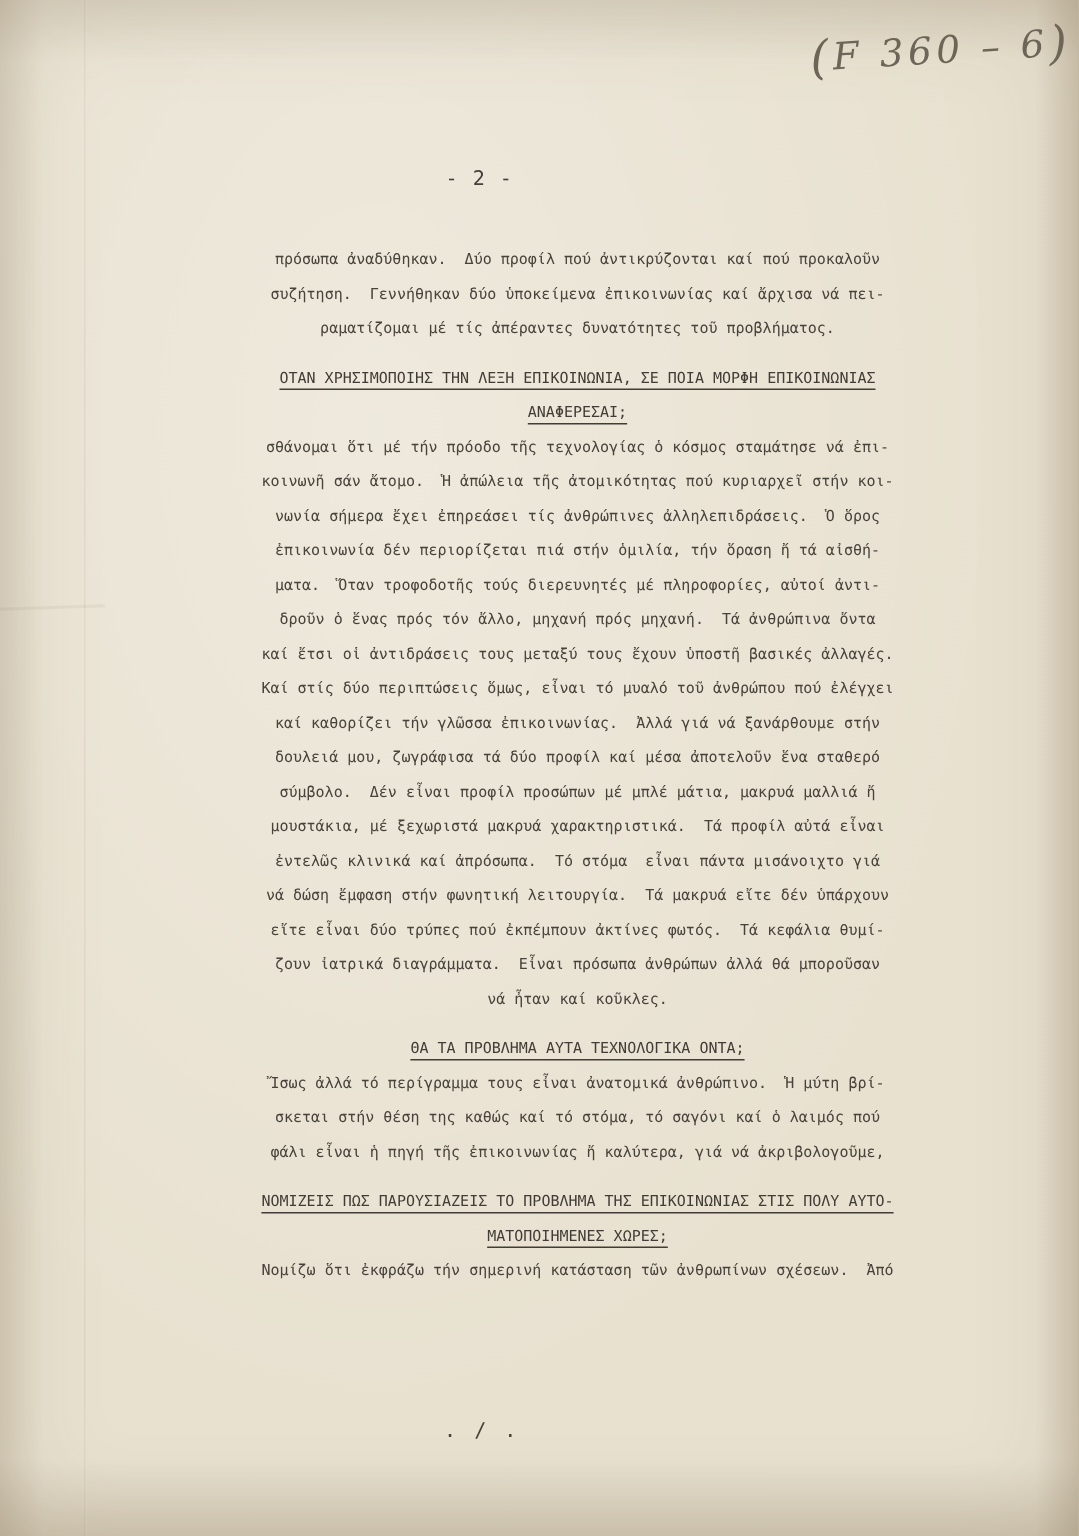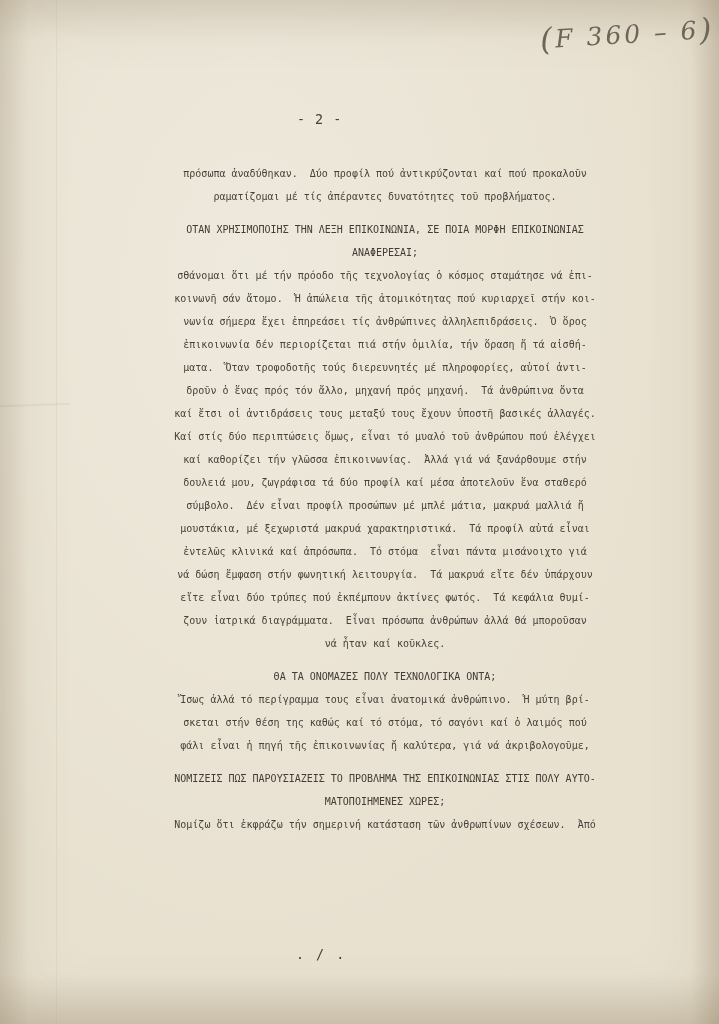--- a/index.html
+++ b/index.html
@@ -74,20 +74,21 @@
   .line {
     height: 23px;
     line-height: 23px;
     font-size: 10px;
     white-space: pre;
     color: #47423a;
     text-align: center;
   }
   .block.heading { margin-top: 10px; }
   .block.heading .line {
+    text-decoration: underline;
     text-underline-offset: 4px;
     text-decoration-thickness: 1px;
     color: #413c35;
   }
   .footer-mark {
     position: absolute;
     left: 296px;
     top: 947px;
     font-size: 13.4px;
     letter-spacing: 2px;
@@ -102,20 +103,21 @@
   <div class="fold-line"></div>
   <div class="crease"></div>
 
   <div class="annotation"><span class="paren">(</span><span>F 360 – 6</span><span class="paren">)</span></div>
 
   <div class="page-number">- 2 -</div>
 
   <div class="doc" id="doc-body">
       <div class="block paragraph">
         <div class="line">πρόσωπα ἀναδύθηκαν.  Δύο προφίλ πού ἀντικρύζονται καί πού προκαλοῦν</div>
+        <div class="line">συζήτηση.  Γεννήθηκαν δύο ὑποκείμενα ἐπικοινωνίας καί ἄρχισα νά πει-</div>
         <div class="line">ραματίζομαι μέ τίς ἀπέραντες δυνατότητες τοῦ προβλήματος.</div>
       </div>
       <div class="block heading">
         <div class="line">ΟΤΑΝ ΧΡΗΣΙΜΟΠΟΙΗΣ ΤΗΝ ΛΕΞΗ ΕΠΙΚΟΙΝΩΝΙΑ, ΣΕ ΠΟΙΑ ΜΟΡΦΗ ΕΠΙΚΟΙΝΩΝΙΑΣ</div>
         <div class="line">ΑΝΑΦΕΡΕΣΑΙ;</div>
       </div>
       <div class="block paragraph">
         <div class="line">σθάνομαι ὅτι μέ τήν πρόοδο τῆς τεχνολογίας ὁ κόσμος σταμάτησε νά ἐπι-</div>
         <div class="line">κοινωνῆ σάν ἄτομο.  Ἡ ἀπώλεια τῆς ἀτομικότητας πού κυριαρχεῖ στήν κοι-</div>
         <div class="line">νωνία σήμερα ἔχει ἐπηρεάσει τίς ἀνθρώπινες ἀλληλεπιδράσεις.  Ὁ ὅρος</div>
@@ -128,21 +130,21 @@
         <div class="line">δουλειά μου, ζωγράφισα τά δύο προφίλ καί μέσα ἀποτελοῦν ἕνα σταθερό</div>
         <div class="line">σύμβολο.  Δέν εἶναι προφίλ προσώπων μέ μπλέ μάτια, μακρυά μαλλιά ἤ</div>
         <div class="line">μουστάκια, μέ ξεχωριστά μακρυά χαρακτηριστικά.  Τά προφίλ αὐτά εἶναι</div>
         <div class="line">ἐντελῶς κλινικά καί ἀπρόσωπα.  Τό στόμα  εἶναι πάντα μισάνοιχτο γιά</div>
         <div class="line">νά δώση ἔμφαση στήν φωνητική λειτουργία.  Τά μακρυά εἴτε δέν ὑπάρχουν</div>
         <div class="line">εἴτε εἶναι δύο τρύπες πού ἐκπέμπουν ἀκτίνες φωτός.  Τά κεφάλια θυμί-</div>
         <div class="line">ζουν ἰατρικά διαγράμματα.  Εἶναι πρόσωπα ἀνθρώπων ἀλλά θά μποροῦσαν</div>
         <div class="line">νά ἦταν καί κοῦκλες.</div>
       </div>
       <div class="block heading">
-        <div class="line">ΘΑ ΤΑ ΟΝΟΜΑΖΕΣ ΠΟΛΥ ΤΕΧΝΟΛΟΓΙΚΑ ΟΝΤΑ;</div>
+        <div class="line">ΘΑ ΤΑ ΠΡΟΒΛΗΜΑ ΑΥΤΑ ΤΕΧΝΟΛΟΓΙΚΑ ΟΝΤΑ;</div>
       </div>
       <div class="block paragraph">
         <div class="line">Ἴσως ἀλλά τό περίγραμμα τους εἶναι ἀνατομικά ἀνθρώπινο.  Ἡ μύτη βρί-</div>
         <div class="line">σκεται στήν θέση της καθώς καί τό στόμα, τό σαγόνι καί ὁ λαιμός πού</div>
         <div class="line">φάλι εἶναι ἡ πηγή τῆς ἐπικοινωνίας ἤ καλύτερα, γιά νά ἀκριβολογοῦμε,</div>
       </div>
       <div class="block heading">
         <div class="line">ΝΟΜΙΖΕΙΣ ΠΩΣ ΠΑΡΟΥΣΙΑΖΕΙΣ ΤΟ ΠΡΟΒΛΗΜΑ ΤΗΣ ΕΠΙΚΟΙΝΩΝΙΑΣ ΣΤΙΣ ΠΟΛΥ ΑΥΤΟ-</div>
         <div class="line">ΜΑΤΟΠΟΙΗΜΕΝΕΣ ΧΩΡΕΣ;</div>
       </div>

